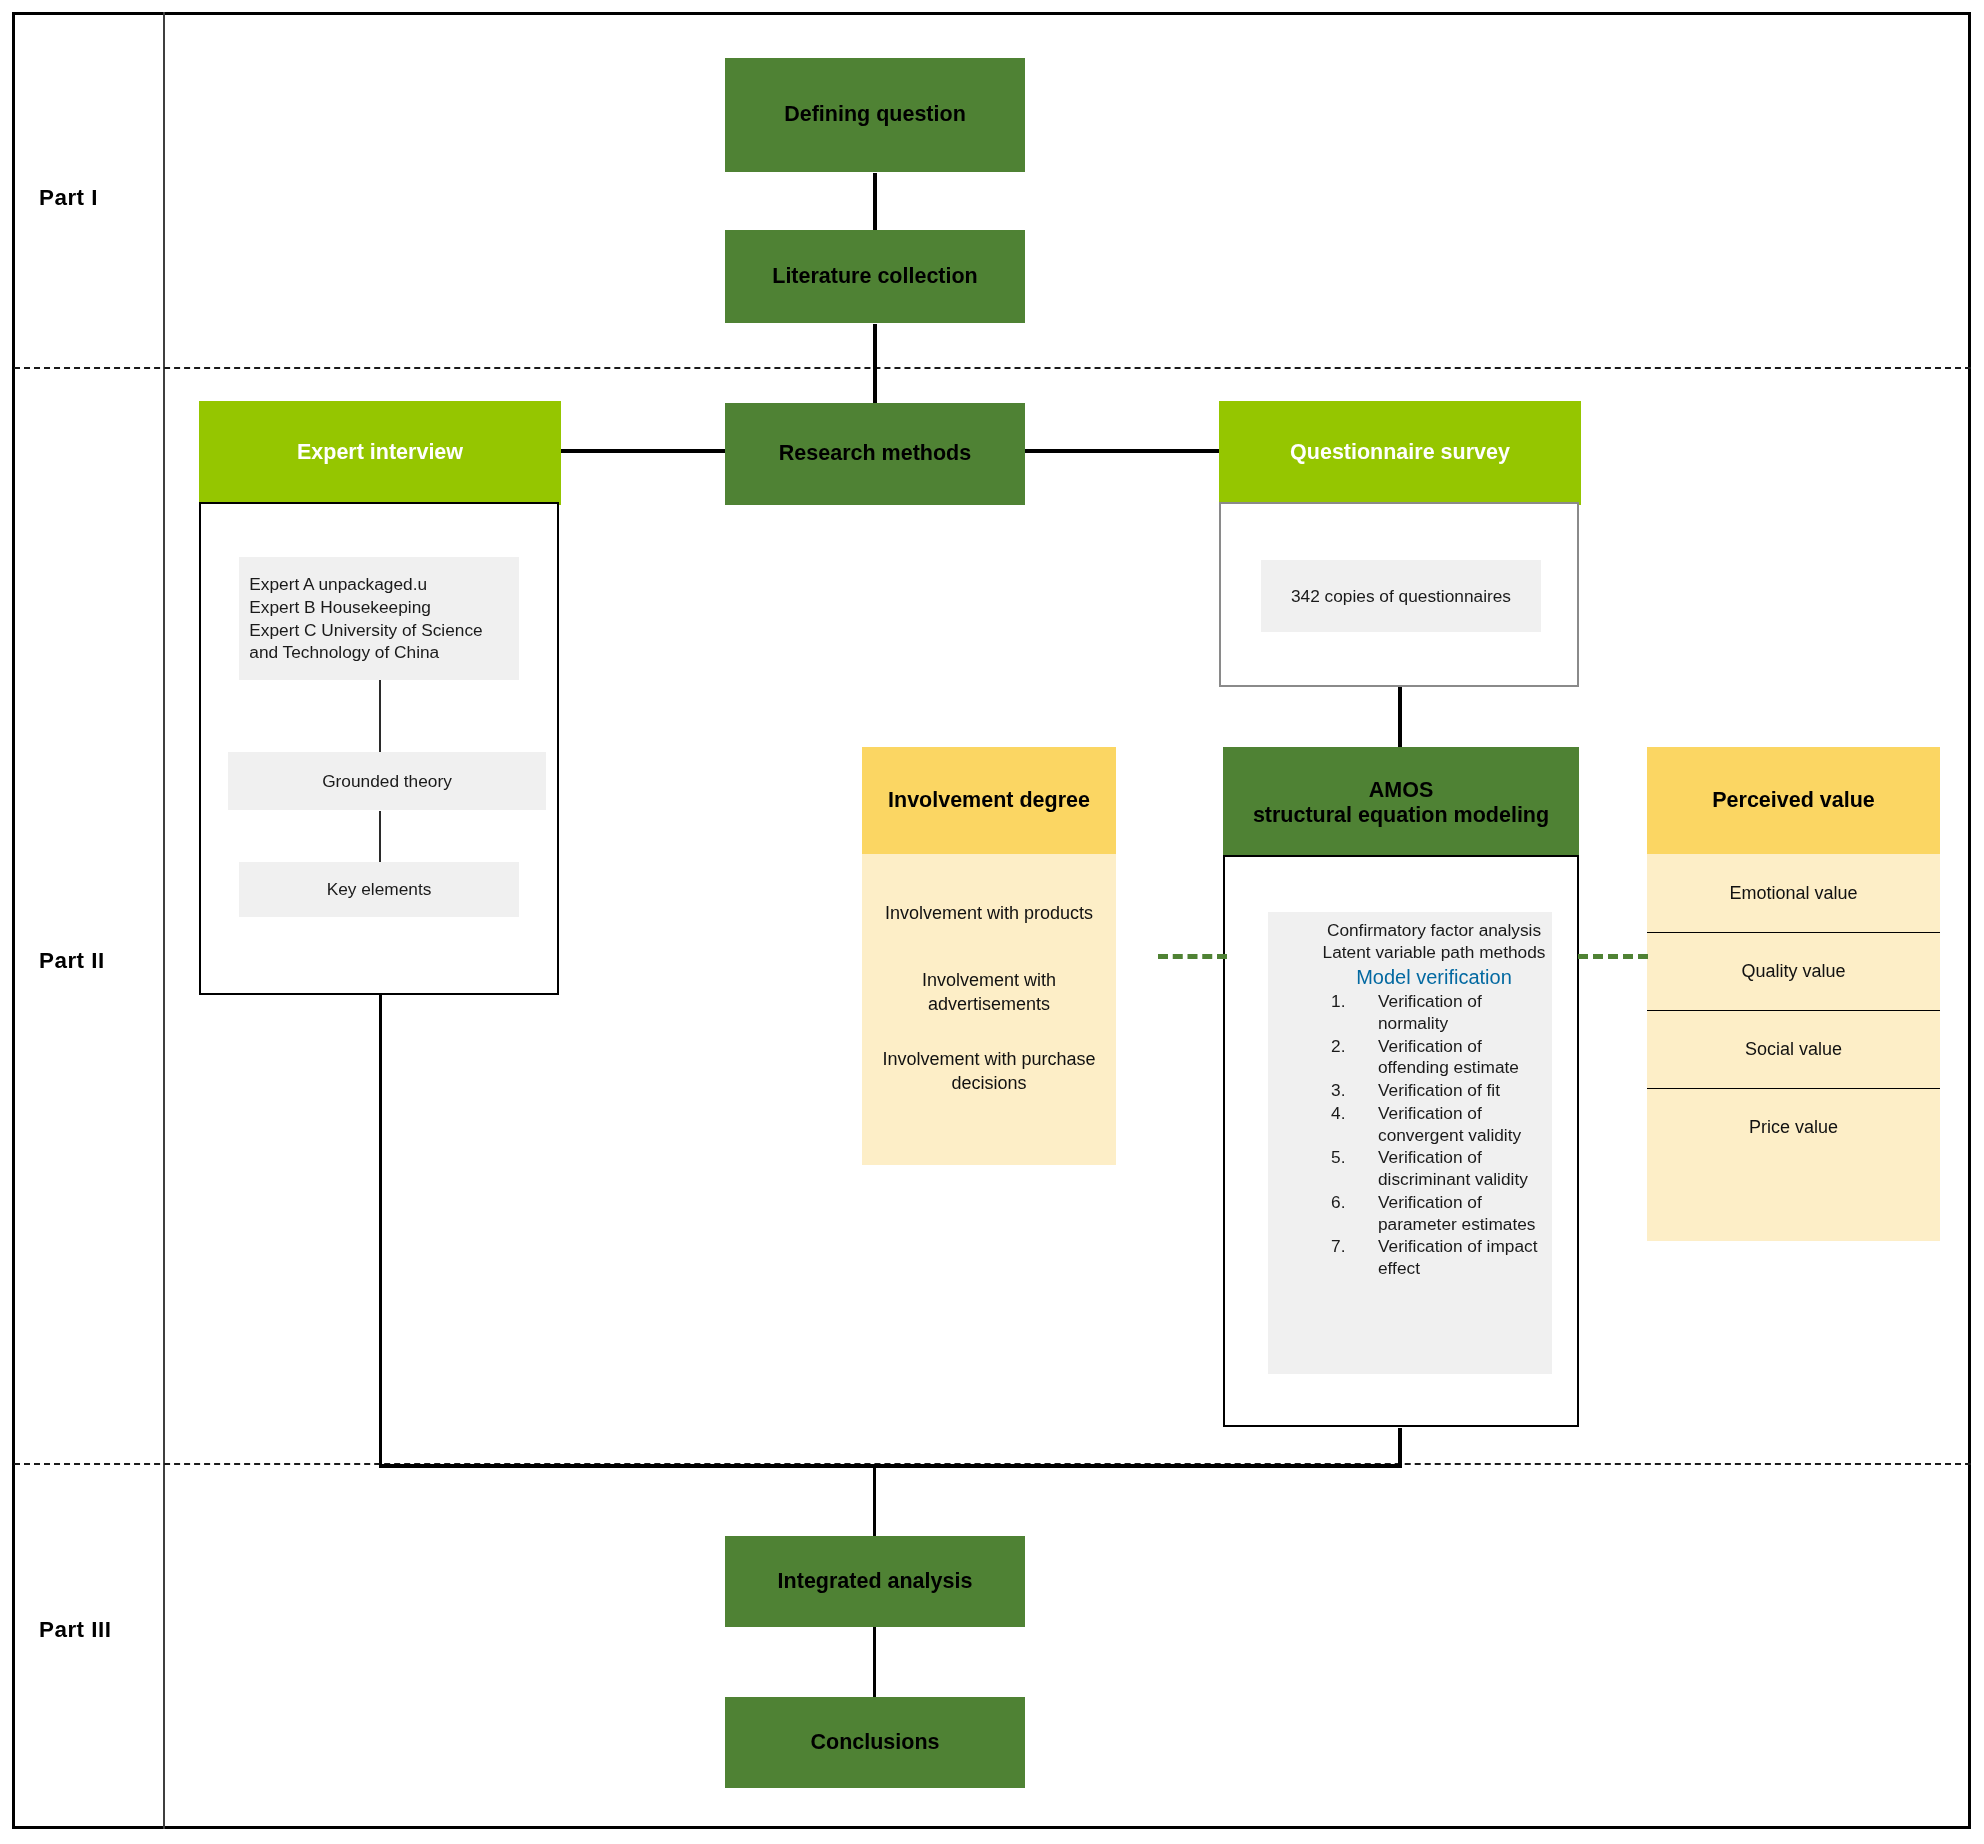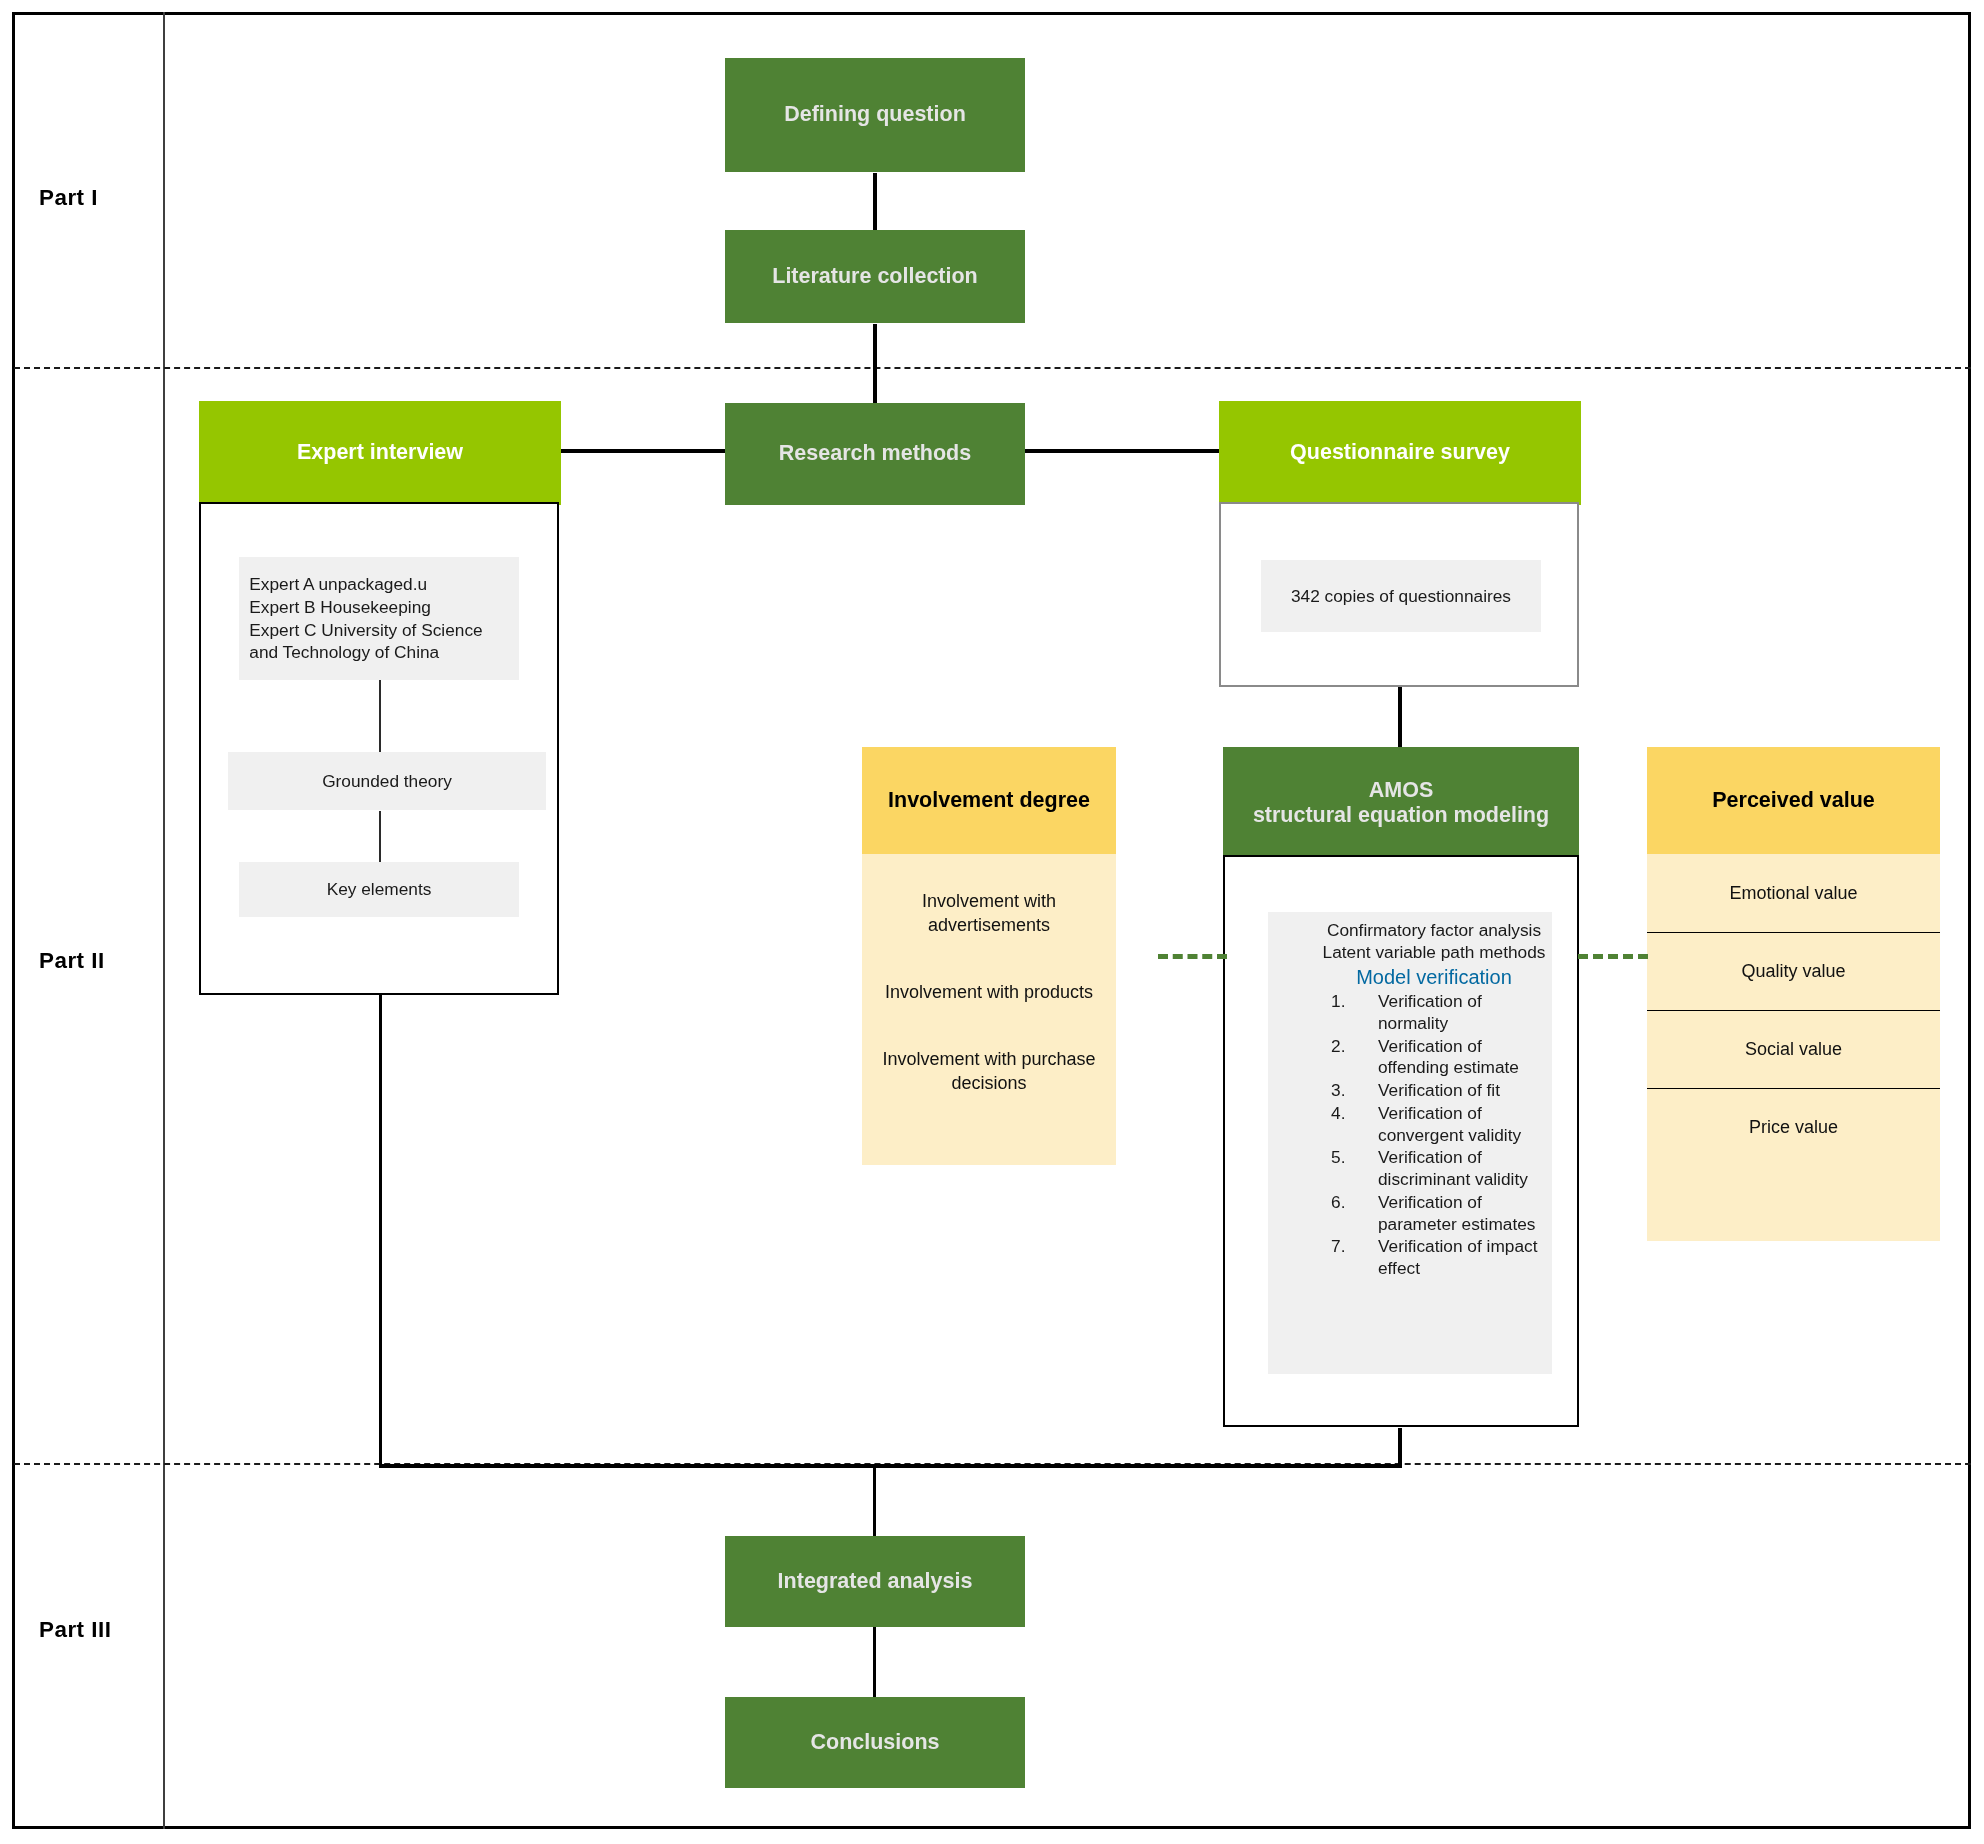--- a/index.html
+++ b/index.html
@@ -59,21 +59,21 @@
   .node{
     position:absolute;
     display:flex;
     align-items:center;
     justify-content:center;
     text-align:center;
     box-sizing:border-box;
   }
   .node-dark{
     background:#4f8234;
-    color:#e5e5e5;
+    color:#000000;
     font-weight:bold;
     font-size:21.5px;
     line-height:1.18;
   }
   .node-light{
     background:#95c600;
     color:#ffffff;
     font-weight:bold;
     font-size:21.5px;
     line-height:1.18;
@@ -236,22 +236,22 @@
 
   <div class="panel" style="left:1219px;top:502px;width:360px;height:185px;border-width:2.3px;border-color:#8a8a8a;"></div>
 
   <div class="chip" style="left:1261px;top:560px;width:280px;height:72px;padding:0 9.3px;">342 copies of questionnaires</div>
 
   <div class="line vline" style="left:1398px;top:687px;width:3.7px;height:62px;"></div>
 
   <div class="ybox" style="left:862px;top:747px;width:254px;height:418px;">
     <div class="yhead" style="height:107px;">Involvement degree</div>
     <div class="ybody" style="height:311px;padding-top:19.6px;">
+      <div class="yitem" style="height:79px;padding:0 18.7px;">Involvement with products</div>
       <div class="yitem" style="height:79px;padding:0 18.7px;">Involvement with advertisements</div>
-      <div class="yitem" style="height:79px;padding:0 18.7px;">Involvement with products</div>
       <div class="yitem" style="height:79px;padding:0 18.7px;">Involvement with purchase decisions</div>
     </div>
   </div>
 
   <div class="ybox" style="left:1647px;top:747px;width:293px;height:418px;">
     <div class="yhead" style="height:107px;">Perceived value</div>
     <div class="ybody" style="height:387px;">
       <div class="yitem" style="height:78px;">Emotional value</div>
       <div class="yitem yrule" style="height:78px;">Quality value</div>
       <div class="yitem yrule" style="height:78px;">Social value</div>

